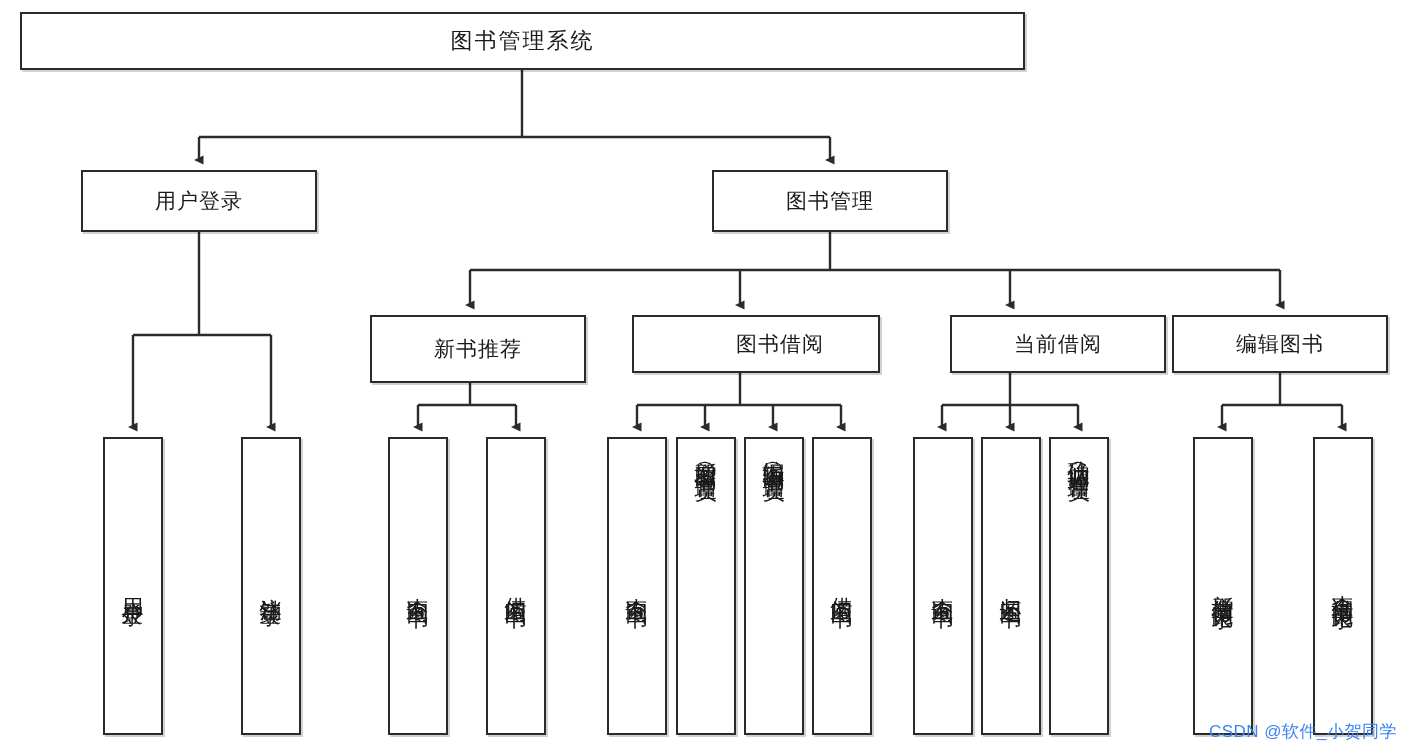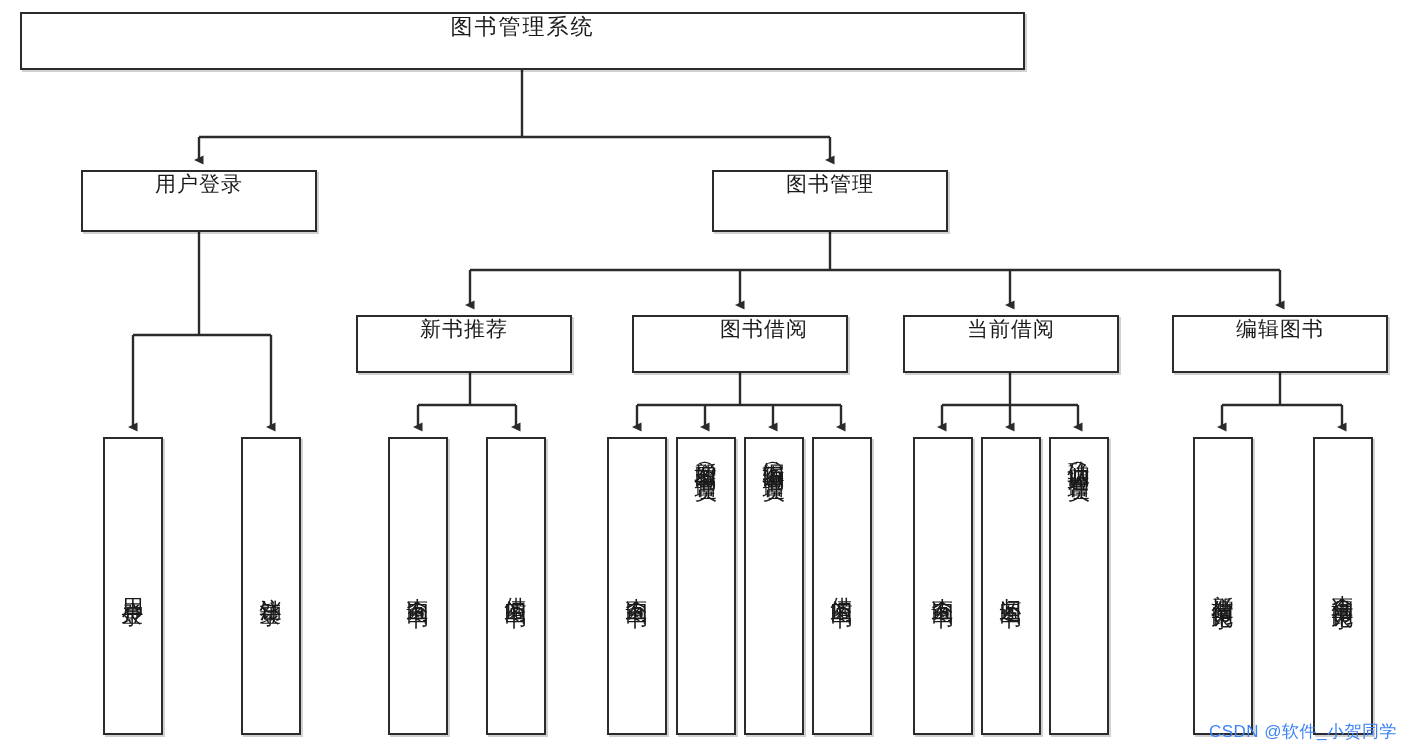--- a/index.html
+++ b/index.html
@@ -26,21 +26,21 @@
     height: 747px;
     pointer-events: none;
   }
   .node {
     position: absolute;
     box-sizing: border-box;
     background: #ffffff;
     border: 2px solid #2b2b2b;
     box-shadow: 2px 2px 0 rgba(0,0,0,0.18);
     display: flex;
-    align-items: flex-start;
+    align-items: center;
     justify-content: center;
     color: #1a1a1a;
   }
   .node .label {
     text-align: center;
     line-height: 1.18;
     white-space: nowrap;
   }
   
   .node.horiz .label {
@@ -138,27 +138,27 @@
     <span class="label">图书管理系统</span>
   </div>
 
   <div class="node horiz" style="left:81px; top:170px; width:236px; height:62px;">
     <span class="label">用户登录</span>
   </div>
   <div class="node horiz" style="left:712px; top:170px; width:236px; height:62px;font-family:Liberation Serif, serif;">
     <span class="label">图书管理</span>
   </div>
 
-  <div class="node horiz" style="left:356px; top:315px; width:216px; height:58px;">
+  <div class="node horiz" style="left:370px; top:315px; width:216px; height:68px;">
     <span class="label">新书推荐</span>
   </div>
-  <div class="node horiz" style="left:632px; top:315px; width:216px; height:58px;padding-left:48px;">
+  <div class="node horiz" style="left:632px; top:315px; width:248px; height:58px;padding-left:48px;">
     <span class="label">图书借阅</span>
   </div>
-  <div class="node horiz" style="left:903px; top:315px; width:216px; height:58px;">
+  <div class="node horiz" style="left:950px; top:315px; width:216px; height:58px;">
     <span class="label">当前借阅</span>
   </div>
   <div class="node horiz" style="left:1172px; top:315px; width:216px; height:58px;">
     <span class="label">编辑图书</span>
   </div>
 
   <div class="node vert mid" style="left:103px; top:437px; width:60px; height:298px;">
     <span class="label">用户登录</span>
   </div>
   <div class="node vert mid" style="left:241px; top:437px; width:60px; height:298px;">

